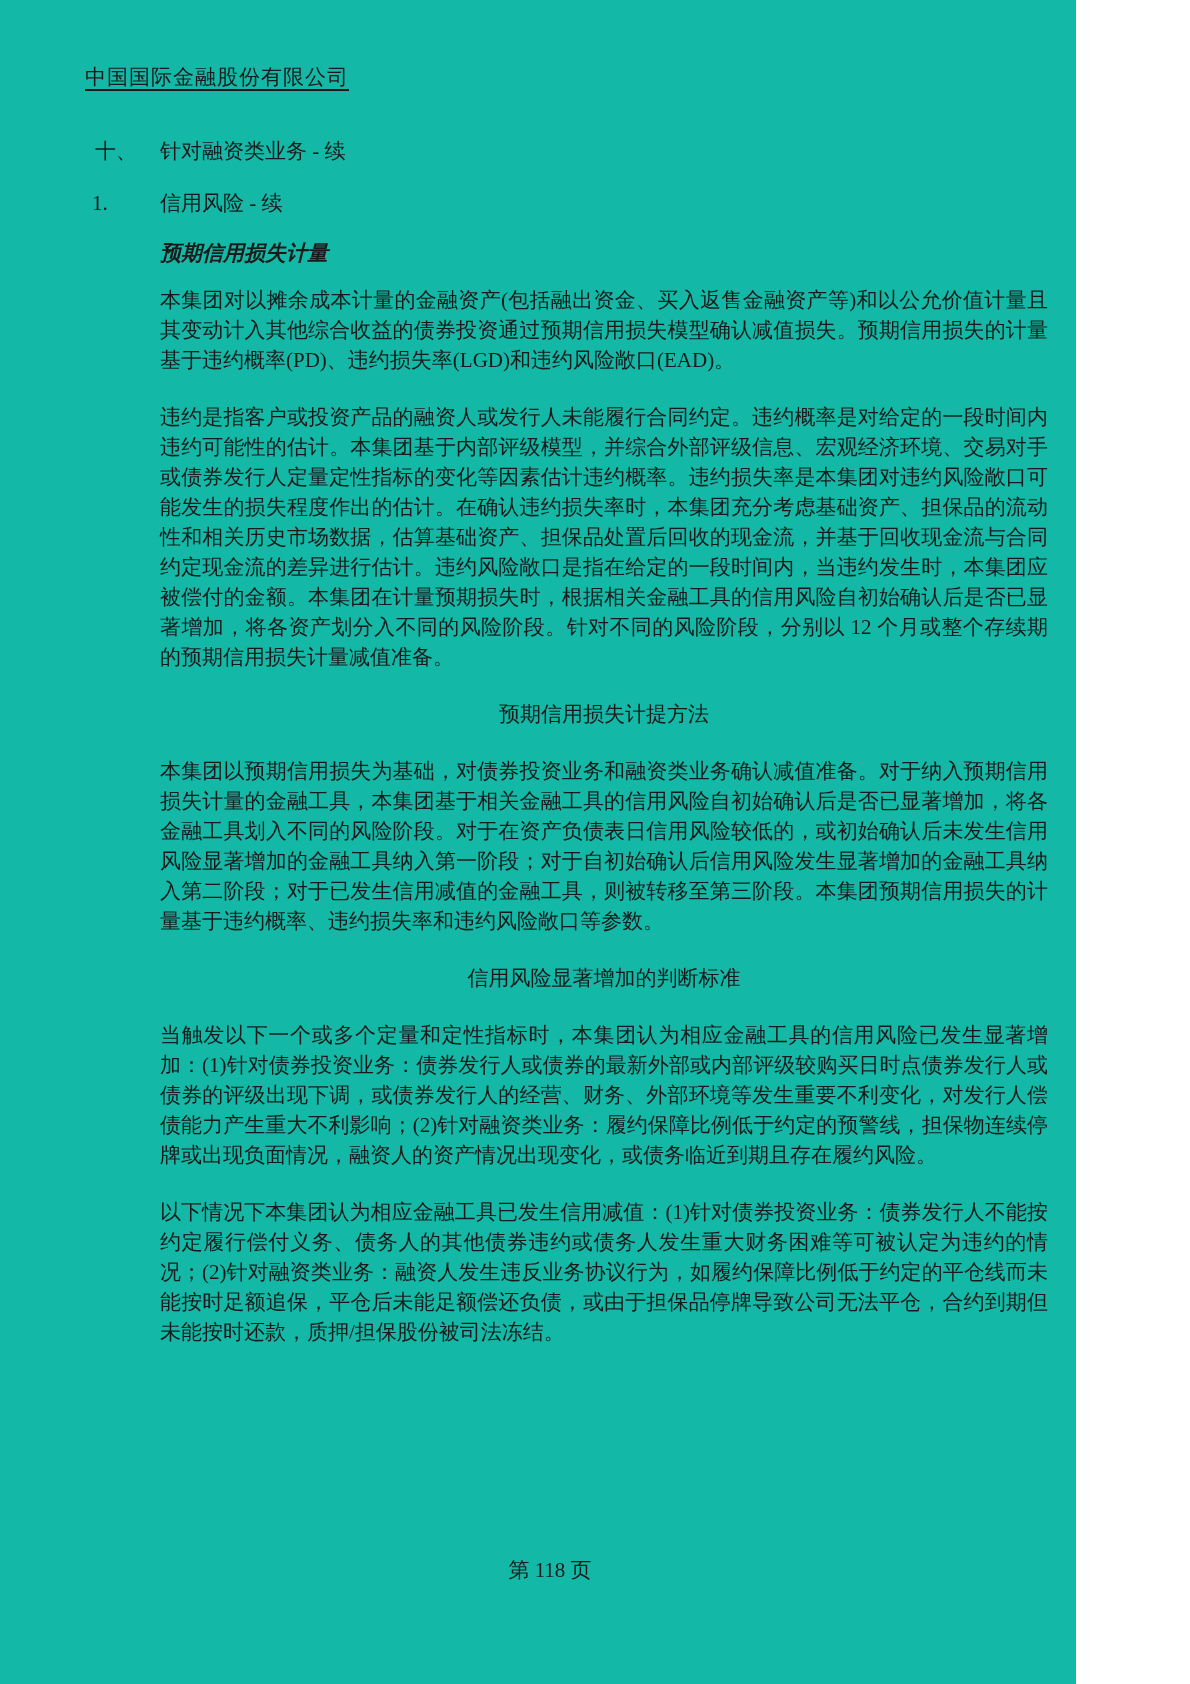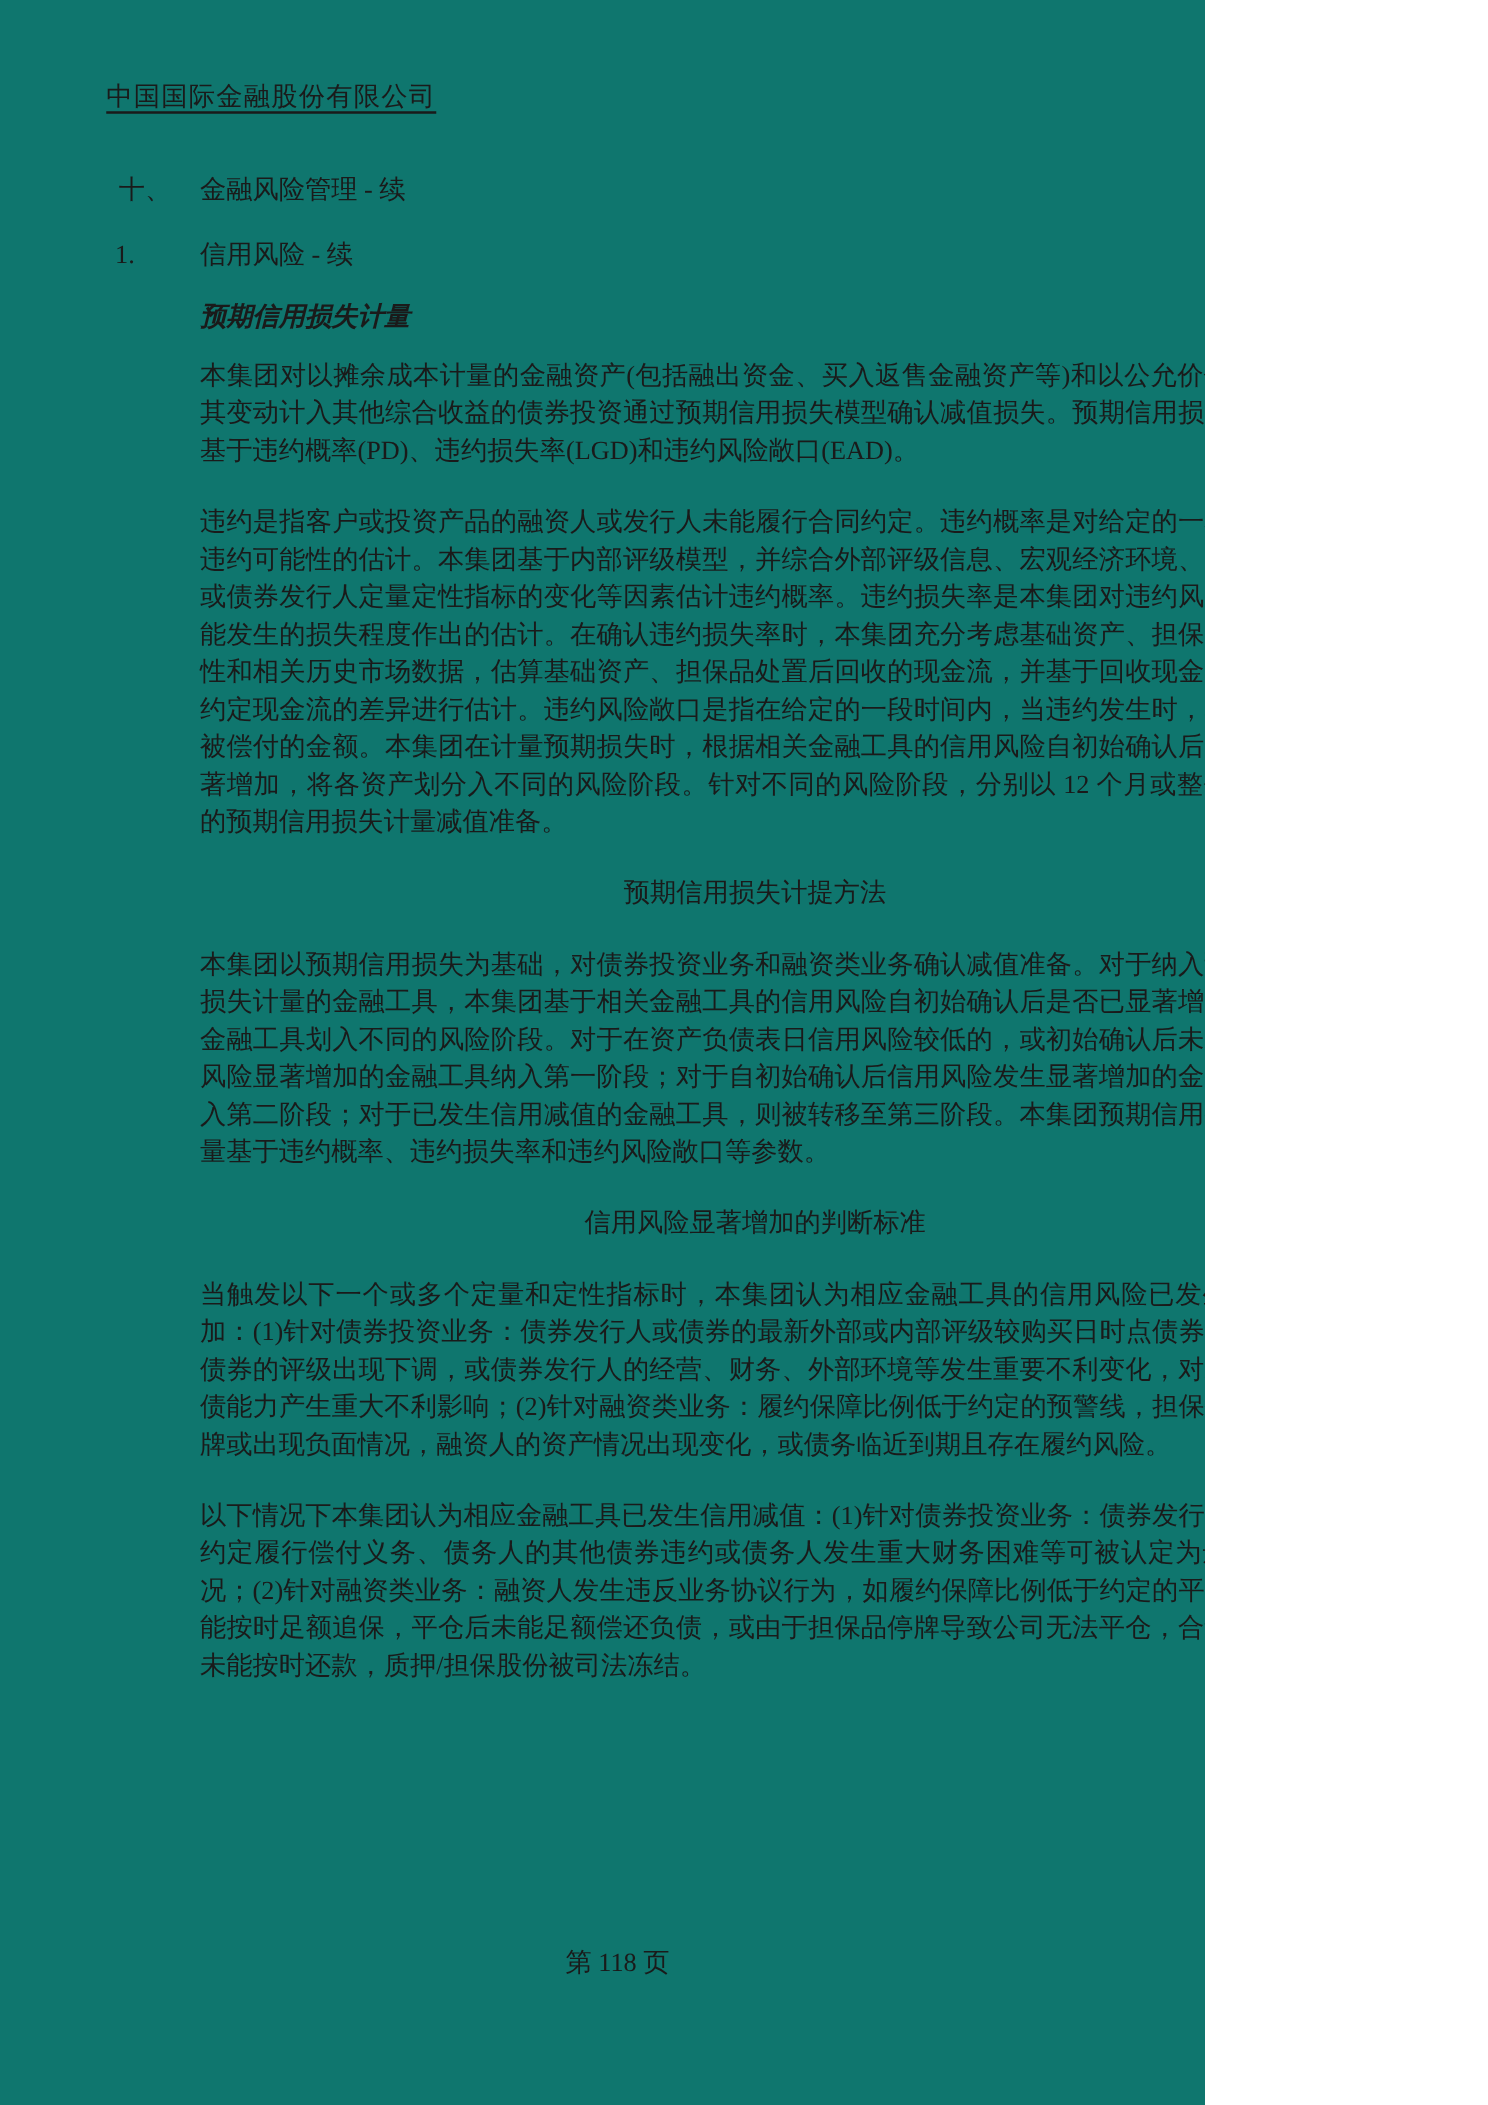--- a/index.html
+++ b/index.html
@@ -4,22 +4,22 @@
 <style>
   html, body { margin: 0; padding: 0; }
   body {
     width: 1190px; height: 1684px;
     background: #ffffff;
     font-family: "Liberation Serif", "DejaVu Serif", serif;
     color: #1a1a1a;
   }
   .page {
     position: relative;
-    width: 964px; height: 1684px;
-    background: #0f766e;
+    width: 1076px; height: 1684px;
+    background: #14b8a6;
     overflow: hidden;
   }
   .company {
     position: absolute;
     top: 64px; left: 85px;
     font-size: 21px;
     line-height: 26px;
     text-decoration: underline;
     text-underline-offset: 5px;
     letter-spacing: 1px;
@@ -70,21 +70,21 @@
 </style>
 </head>
 <body>
 
 <div class="page">
 
   <div class="company">中国国际金融股份有限公司</div>
 
   <div class="section-row section-row-1">
     <span class="num">十、</span>
-    <span class="title">金融风险管理 - 续</span>
+    <span class="title">针对融资类业务 - 续</span>
   </div>
 
   <div class="section-row section-row-2">
     <span class="num">1.</span>
     <span class="title">信用风险 - 续</span>
   </div>
 
   <div class="content">
     <p class="heading-italic">预期信用损失计量</p>
 

